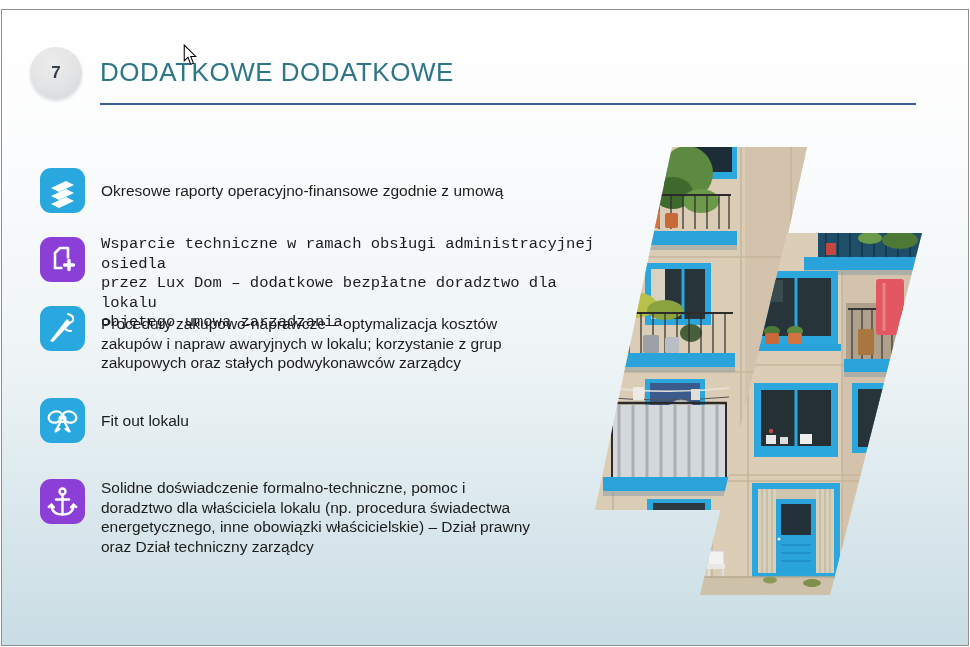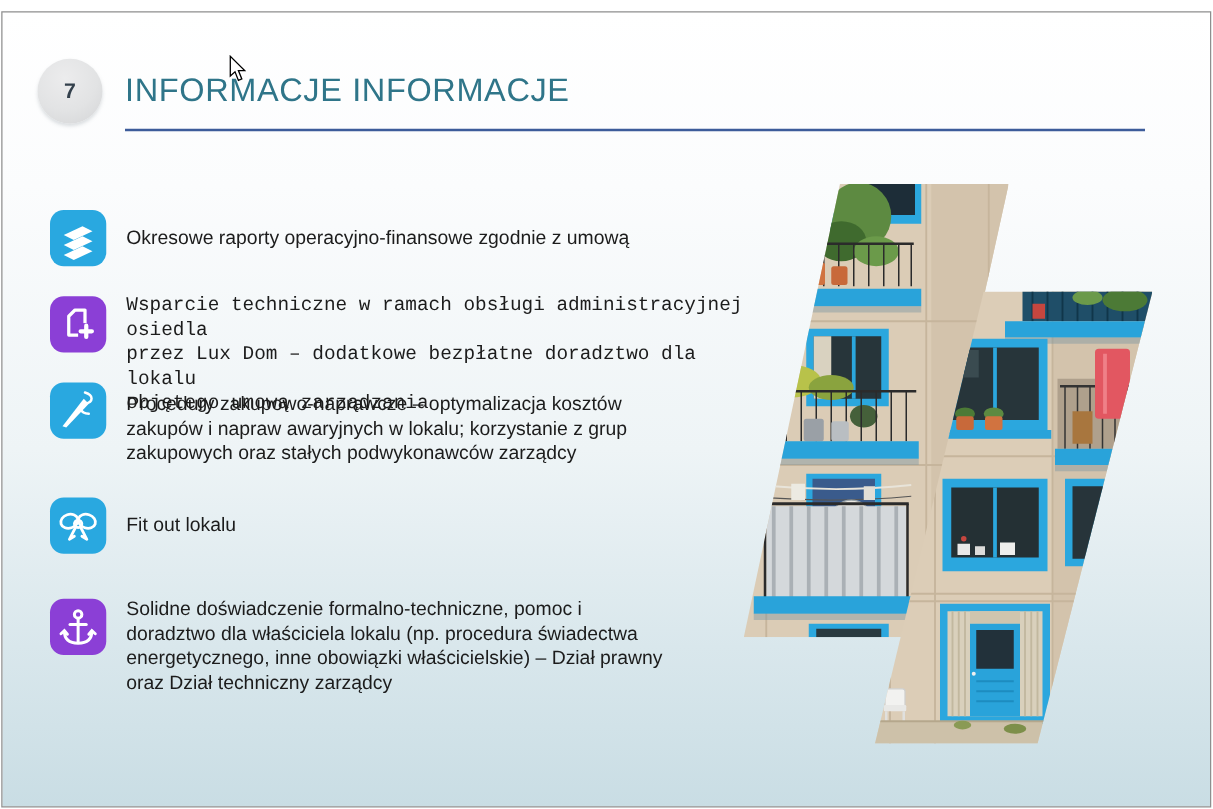--- a/index.html
+++ b/index.html
@@ -50,21 +50,21 @@
 </style>
 </head>
 <body>
 
 <div class="slide">
 
   <div class="slide-number">
     <span>7</span>
   </div>
 
-  <div class="page-title">INFORMACJE INFORMACJE</div>
+  <div class="page-title">DODATKOWE DODATKOWE</div>
   <div class="title-rule"></div>
 
   <div class="row center" style="top:158px;">
     <div class="chip" style="background: rgb(41, 168, 224);">
       <svg viewBox="0 0 45 45">
         <polygon points="11,20 26,13 34,17 19,24" fill="#fff"></polygon>
         <polygon points="11,28 26,21 34,25 19,32" fill="#fff"></polygon>
         <polygon points="11,36 26,29 34,33 19,40" fill="#fff"></polygon>
       </svg>
     </div>

